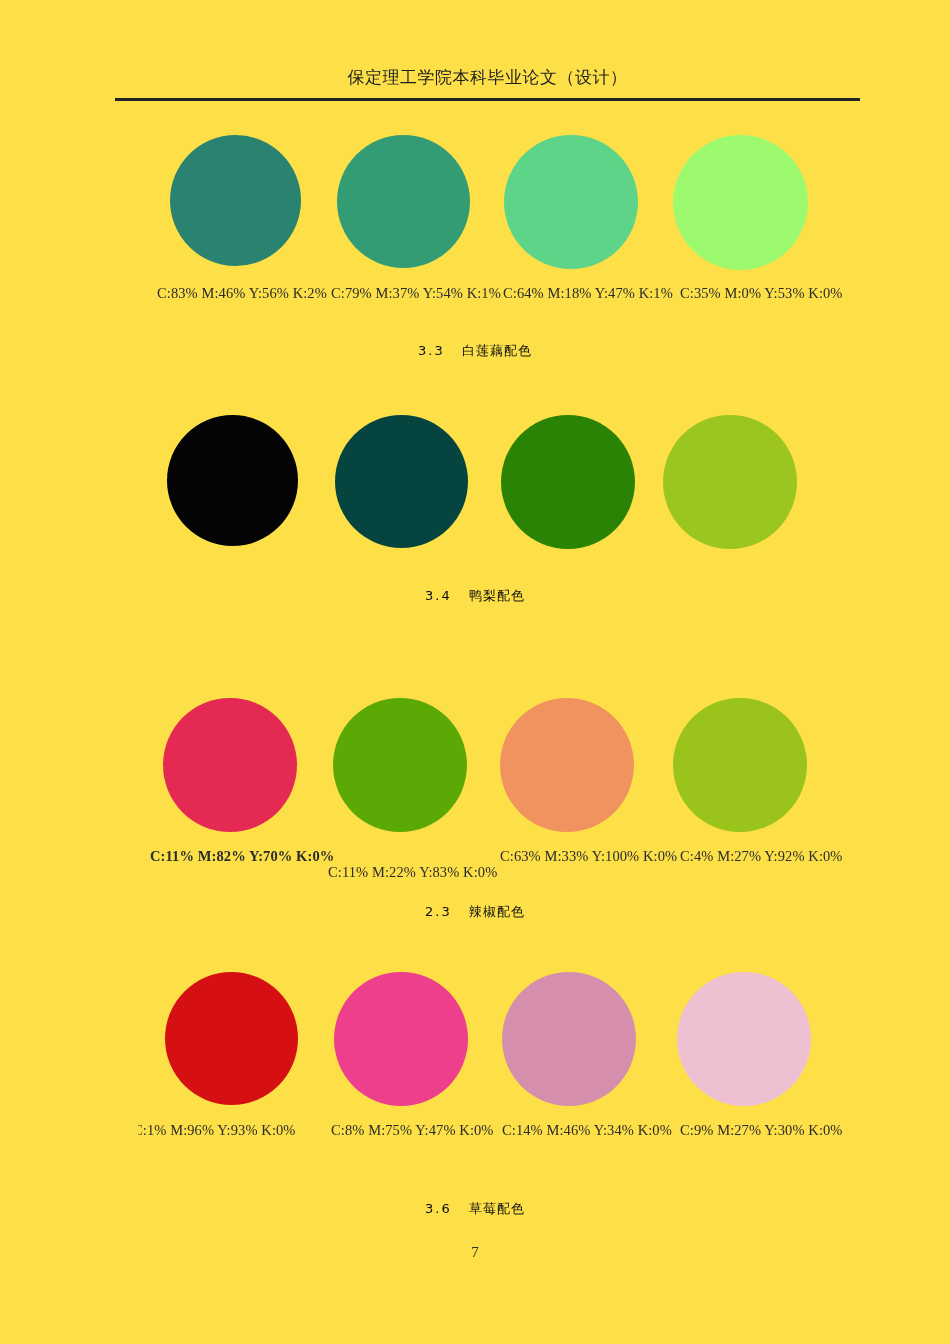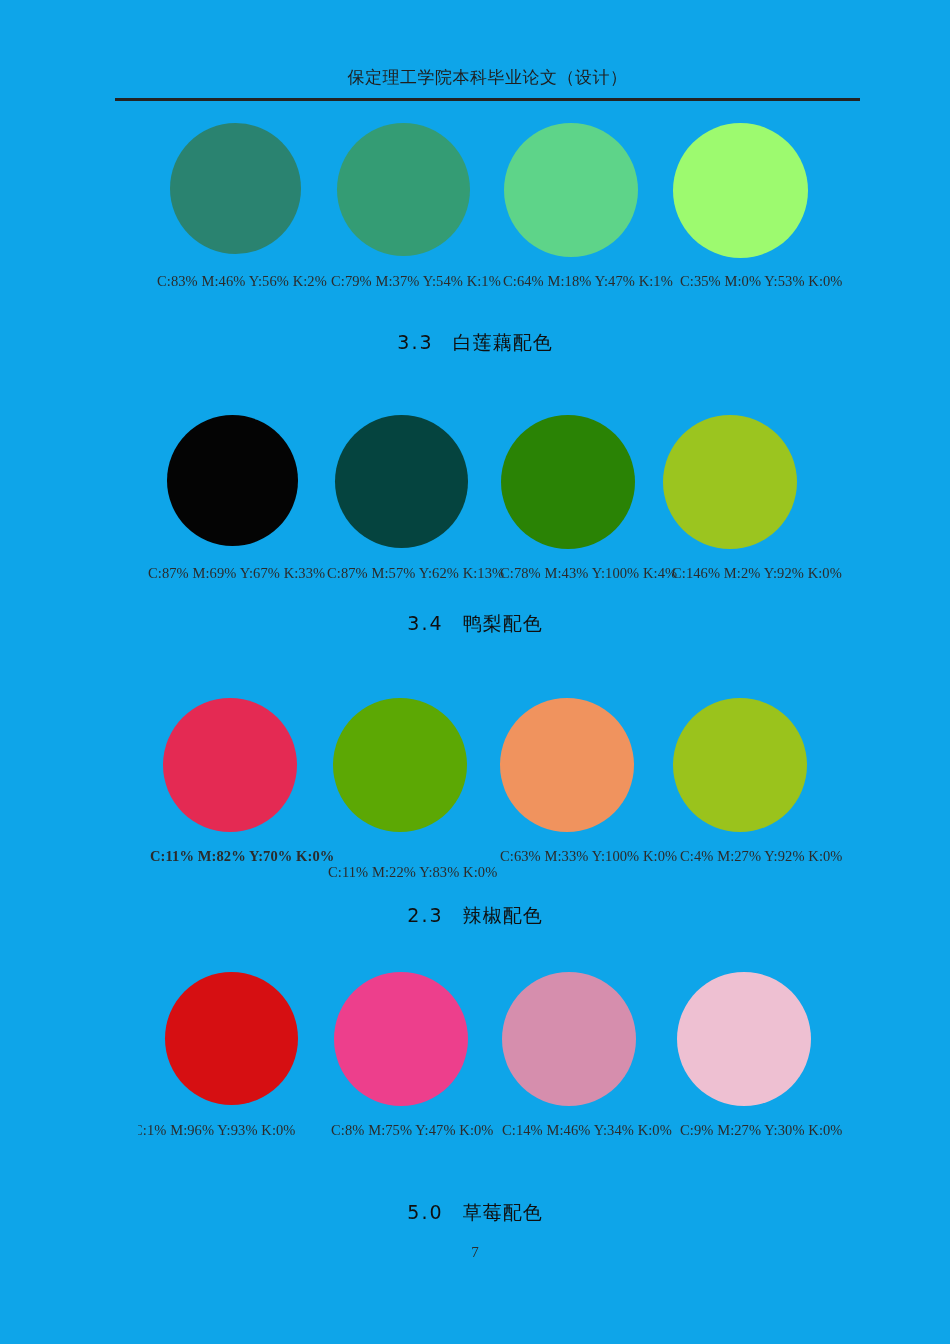--- a/index.html
+++ b/index.html
@@ -12,21 +12,21 @@
     height: 1344px;
     position: relative;
     font-family: "Liberation Serif", "DejaVu Serif", serif;
     color: #1a1a1a;
     overflow: hidden;
   }
 
   .page {
     position: absolute;
     inset: 0;
-    background: #0ea5e9;
+    background: #fde047;
   }
 
   
   .header-block {
     position: absolute;
     top: 68px;
     left: 115px;
     width: 745px;
   }
   .header-title {
@@ -76,21 +76,21 @@
     position: relative;
     width: 950px;
     height: 24px;
   }
 
   .group-heading {
     position: relative;
     width: 950px;
     text-align: center;
     font-family: "DejaVu Sans", "Liberation Sans", sans-serif;
-    font-size: 19px;
+    font-size: 13px;
     color: #0f0f0f;
     letter-spacing: 1px;
   }
   .group-heading .num {
     font-family: "DejaVu Sans", "Liberation Sans", sans-serif;
     letter-spacing: 2px;
   }
 
   
   .clipped-caption {
@@ -114,21 +114,21 @@
 </head>
 <body>
 
 <div class="page">
 
   <div class="header-block">
     <div class="header-title">保定理工学院本科毕业论文（设计）</div>
     <div class="header-rule"></div>
   </div>
 
-  <div class="palette-group" style="top:123px;">
+  <div class="palette-group" style="top:135px;">
     <div class="swatch-row">
       <div class="swatch" style="left:170px;">
         <span class="swatch-dot" style="width:131px;height:131px;background:#2a8370;"></span>
       </div>
       <div class="swatch" style="left:337px;">
         <span class="swatch-dot" style="width:133px;height:133px;background:#349c74;"></span>
       </div>
       <div class="swatch" style="left:504px;">
         <span class="swatch-dot" style="width:134px;height:134px;background:#5ed489;"></span>
       </div>
@@ -156,26 +156,20 @@
       <div class="swatch" style="left:335px;">
         <span class="swatch-dot" style="width:133px;height:133px;background:#05443f;"></span>
       </div>
       <div class="swatch" style="left:501px;">
         <span class="swatch-dot" style="width:134px;height:134px;background:#2a8305;"></span>
       </div>
       <div class="swatch" style="left:663px;">
         <span class="swatch-dot" style="width:134px;height:134px;background:#9bc51f;"></span>
       </div>
     </div>
-    <div class="caption-row">
-      <span class="swatch-caption" style="left:148px;">C:87% M:69% Y:67% K:33%</span>
-      <span class="swatch-caption" style="left:327px;">C:87% M:57% Y:62% K:13%</span>
-      <span class="swatch-caption" style="left:500px;">C:78% M:43% Y:100% K:4%</span>
-      <span class="swatch-caption" style="left:672px;">C:146% M:2% Y:92% K:0%</span>
-    </div>
     <div class="group-heading" style="margin-top:22px;">
       <span class="num">3.4</span>
       <span style="display:inline-block;width:12px;"></span><span>鸭梨配色</span>
     </div>
   </div>
 
   <div class="palette-group" style="top:698px;">
     <div class="swatch-row">
       <div class="swatch" style="left:163px;">
         <span class="swatch-dot" style="width:134px;height:134px;background:#e42a53;"></span>
@@ -217,20 +211,20 @@
         <span class="swatch-dot" style="width:134px;height:134px;background:#eec0d2;"></span>
       </div>
     </div>
     <div class="caption-row">
       <span class="swatch-caption clipped-caption" style="left:138px;width:175px;">C:1% M:96% Y:93% K:0%</span>
       <span class="swatch-caption" style="left:331px;">C:8% M:75% Y:47% K:0%</span>
       <span class="swatch-caption" style="left:502px;">C:14% M:46% Y:34% K:0%</span>
       <span class="swatch-caption" style="left:680px;">C:9% M:27% Y:30% K:0%</span>
     </div>
     <div class="group-heading" style="margin-top:54px;">
-      <span class="num">5.0</span>
+      <span class="num">3.6</span>
       <span style="display:inline-block;width:12px;"></span><span>草莓配色</span>
     </div>
   </div>
 
   <div class="page-number">7</div>
 
 </div>
 
 </body></html>

